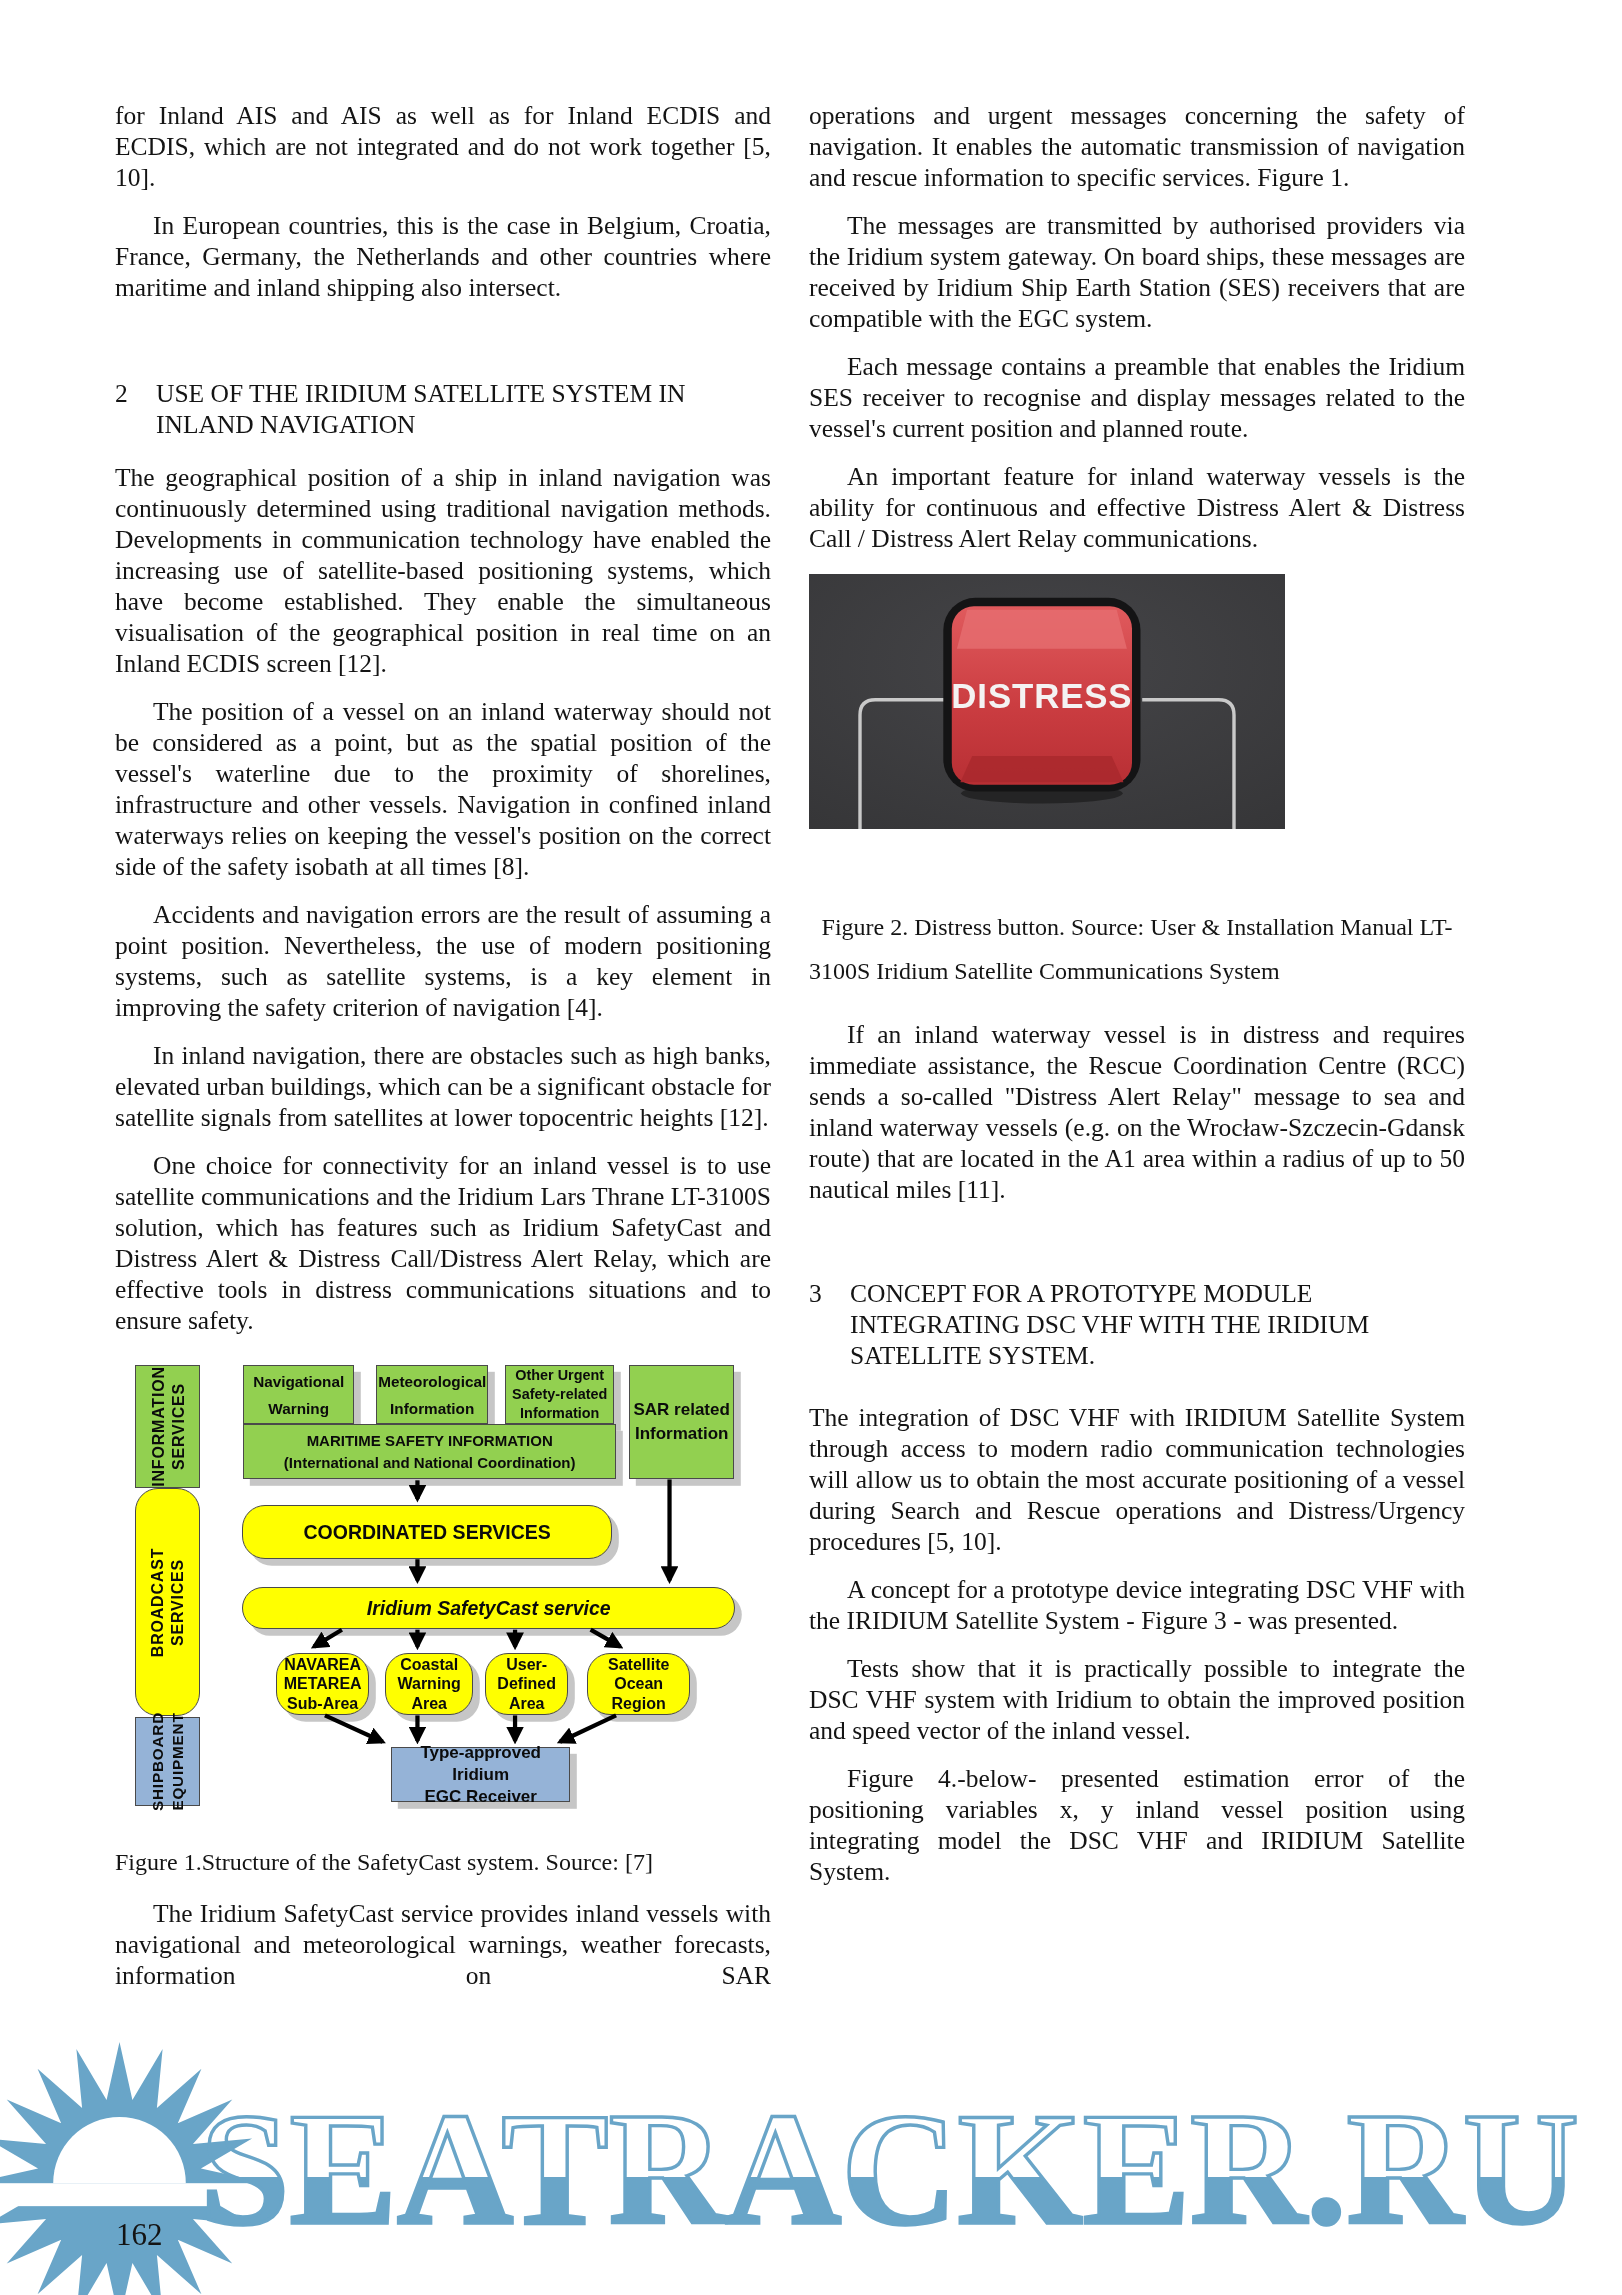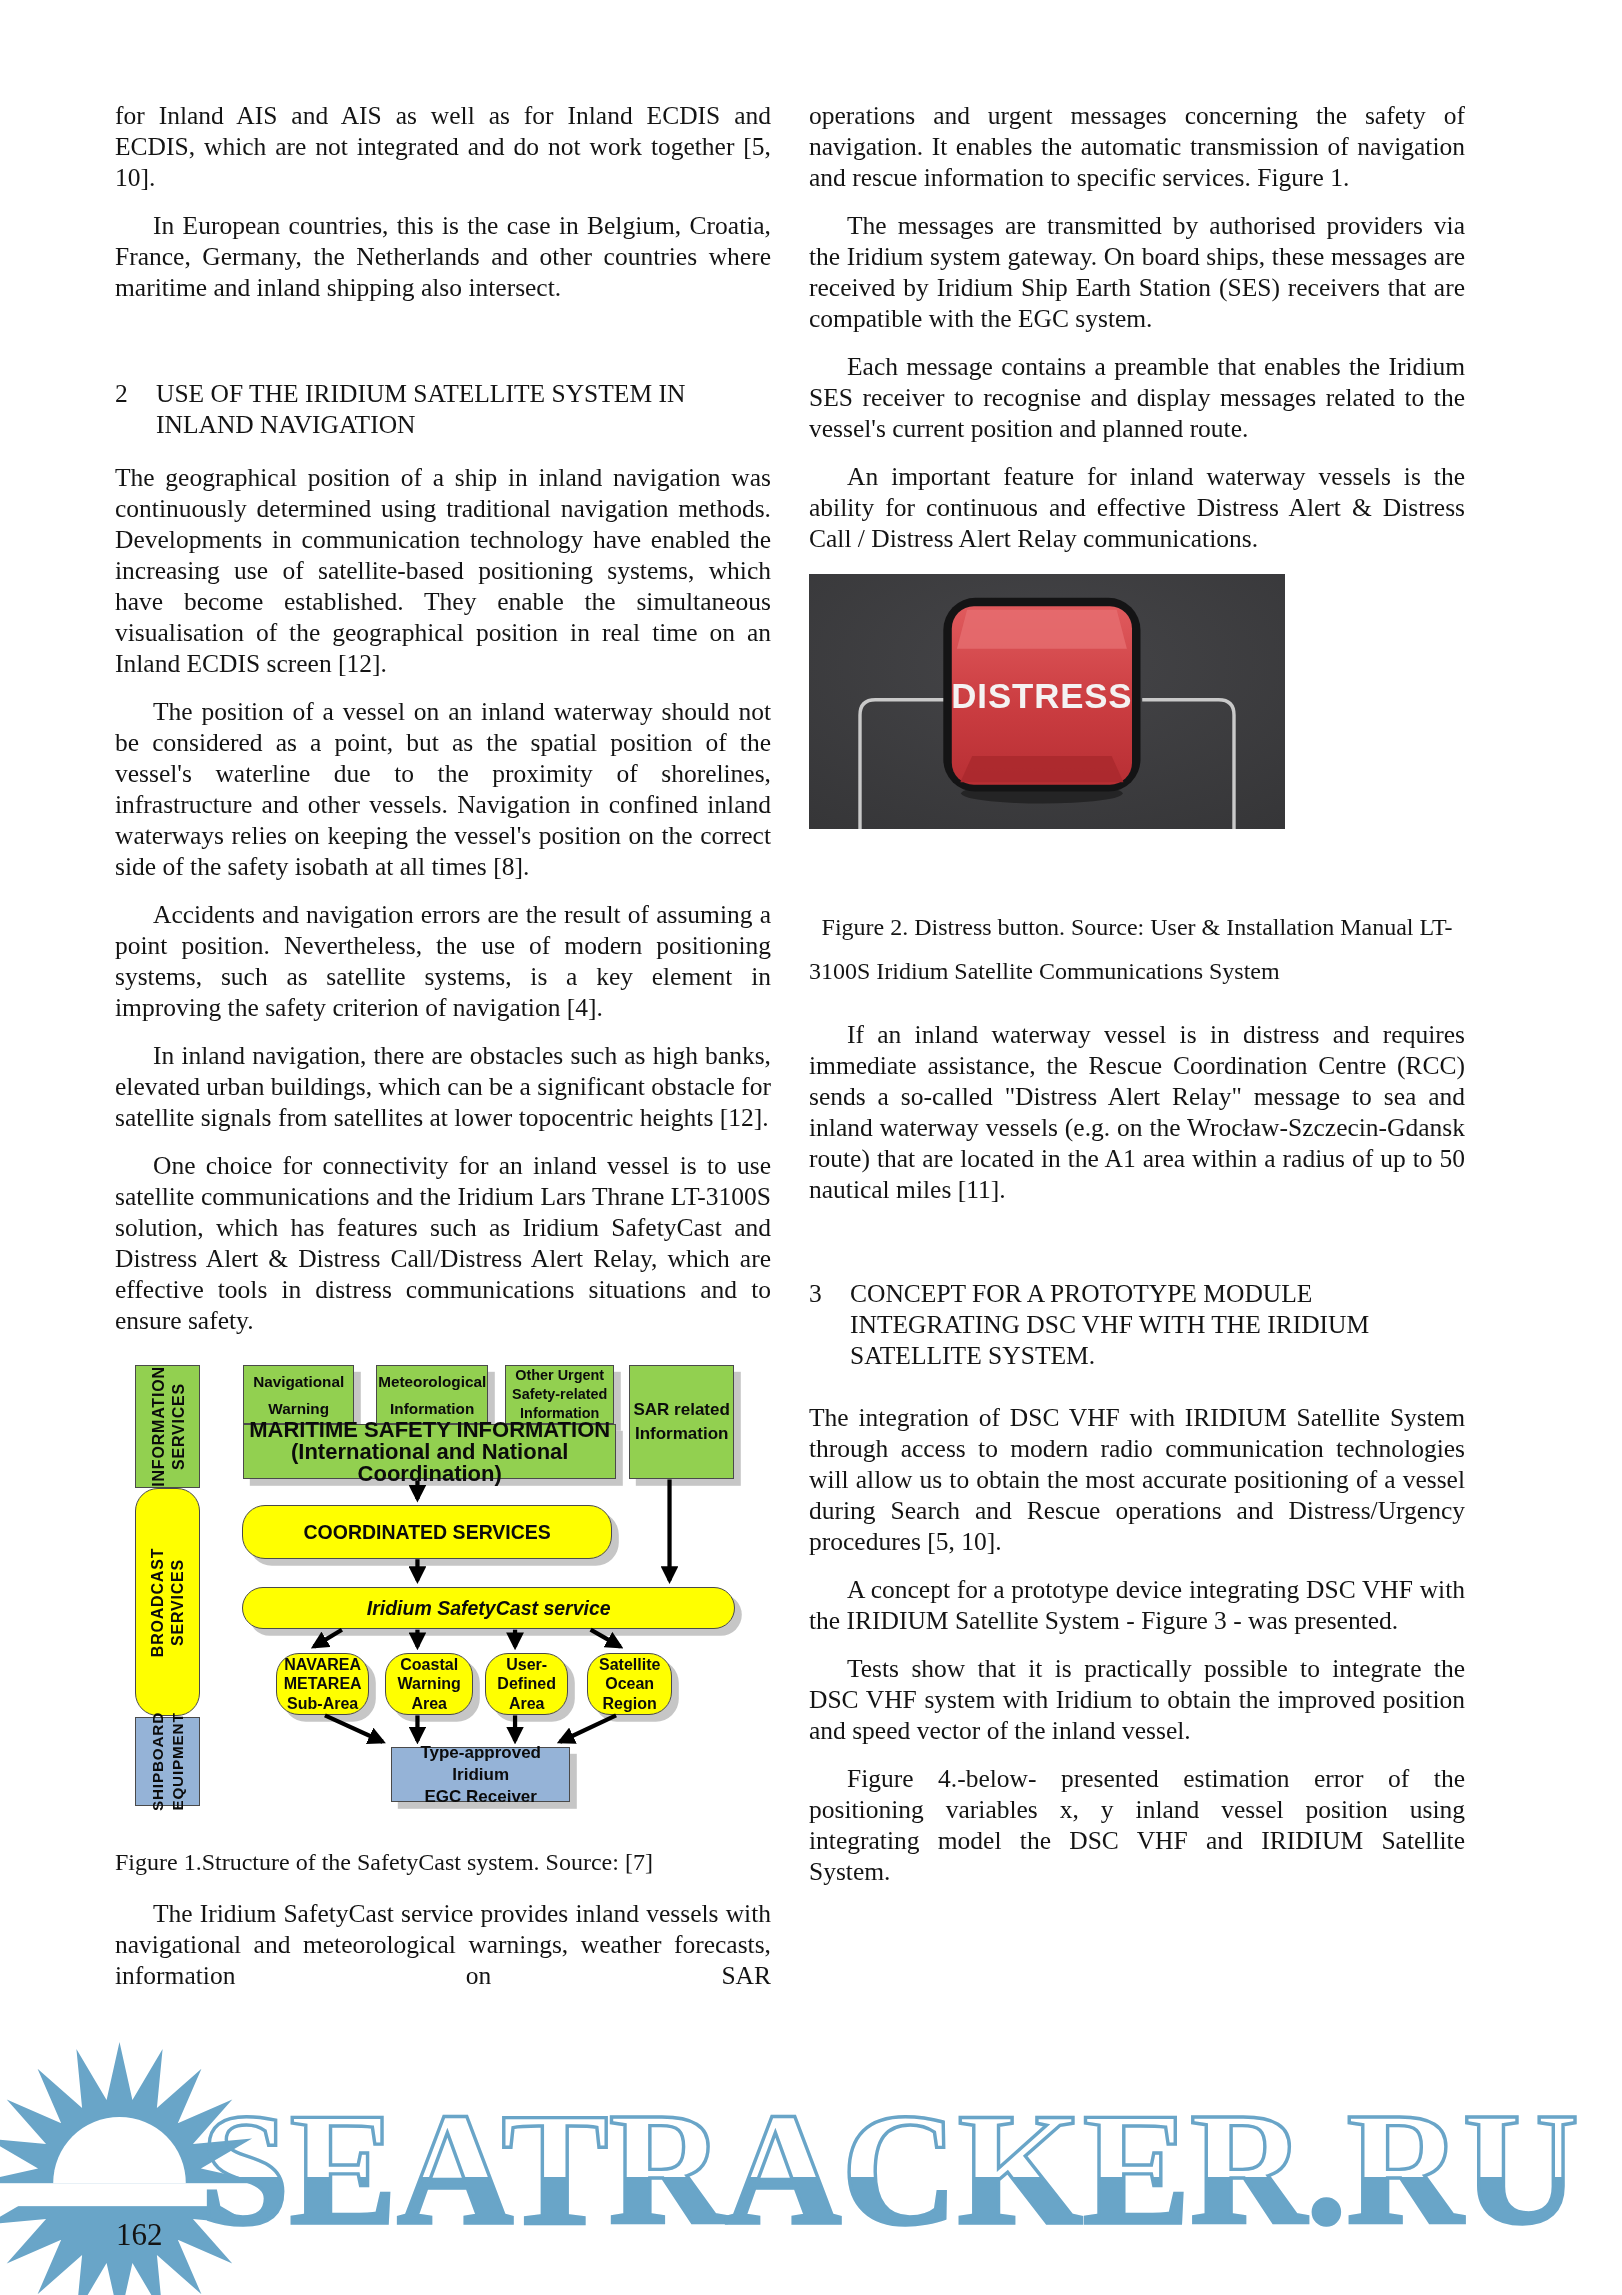--- a/index.html
+++ b/index.html
@@ -97,35 +97,35 @@
 
     <div class="dbox green shadow" style="left:106px; top:12px; width:111px; height:59px; font-size:15.3px; line-height:27px;">Navigational
 Warning</div>
     <div class="dbox green shadow" style="left:239px; top:12px; width:112px; height:59px; font-size:15.3px; line-height:27px;">Meteorological
 Information</div>
     <div class="dbox green shadow" style="left:368px; top:12px; width:109px; height:59px; font-size:14.4px; line-height:18.7px;">Other Urgent
 Safety-related
 Information</div>
     <div class="dbox green shadow" style="left:492px; top:12px; width:105px; height:114px; font-size:17px; line-height:24px;">SAR related
 Information</div>
-    <div class="dbox green shadow" style="left:106px; top:71px; width:373px; height:55px; font-size:22px; line-height:22px;">MARITIME SAFETY INFORMATION
+    <div class="dbox green shadow" style="left:106px; top:71px; width:373px; height:55px; font-size:15px; line-height:22px;">MARITIME SAFETY INFORMATION
 (International and National Coordination)</div>
 
     <div class="dbox yellow shadow" style="left:105px; top:152px; width:370px; height:54px; font-size:19.5px;">COORDINATED SERVICES</div>
     <div class="dbox yellow shadow" style="left:105px; top:234px; width:493px; height:42px; font-size:19.5px;font-style:italic;">Iridium SafetyCast service</div>
     <div class="dbox yellow shadow" style="left:139px; top:300px; width:93px; height:62px; font-size:16px; line-height:19.5px;">NAVAREA
 METAREA
 Sub-Area</div>
     <div class="dbox yellow shadow" style="left:248px; top:300px; width:88px; height:62px; font-size:16px; line-height:19.5px;">Coastal
 Warning
 Area</div>
     <div class="dbox yellow shadow" style="left:348px; top:300px; width:83px; height:62px; font-size:16px; line-height:19.5px;">User-
 Defined
 Area</div>
-    <div class="dbox yellow shadow" style="left:450px; top:300px; width:85px; height:62px; font-size:16px; line-height:19.5px;text-align:center;">Satellite
+    <div class="dbox yellow shadow" style="left:450px; top:300px; width:103px; height:62px; font-size:16px; line-height:19.5px;text-align:center;">Satellite
 Ocean
 Region</div>
 
     <div class="dbox blue shadow" style="left:254px; top:394px; width:179px; height:55px; font-size:17px; line-height:22px;">Type-approved Iridium
 EGC Receiver</div>
 
     <svg class="arrows" viewBox="0 0 760 562">
       <defs>
         <marker id="ah" viewBox="0 0 10 10" refX="8" refY="5" markerWidth="4.2" markerHeight="4.2" orient="auto-start-reverse">
           <path d="M0,0 L10,5 L0,10 z" fill="#000"></path>

